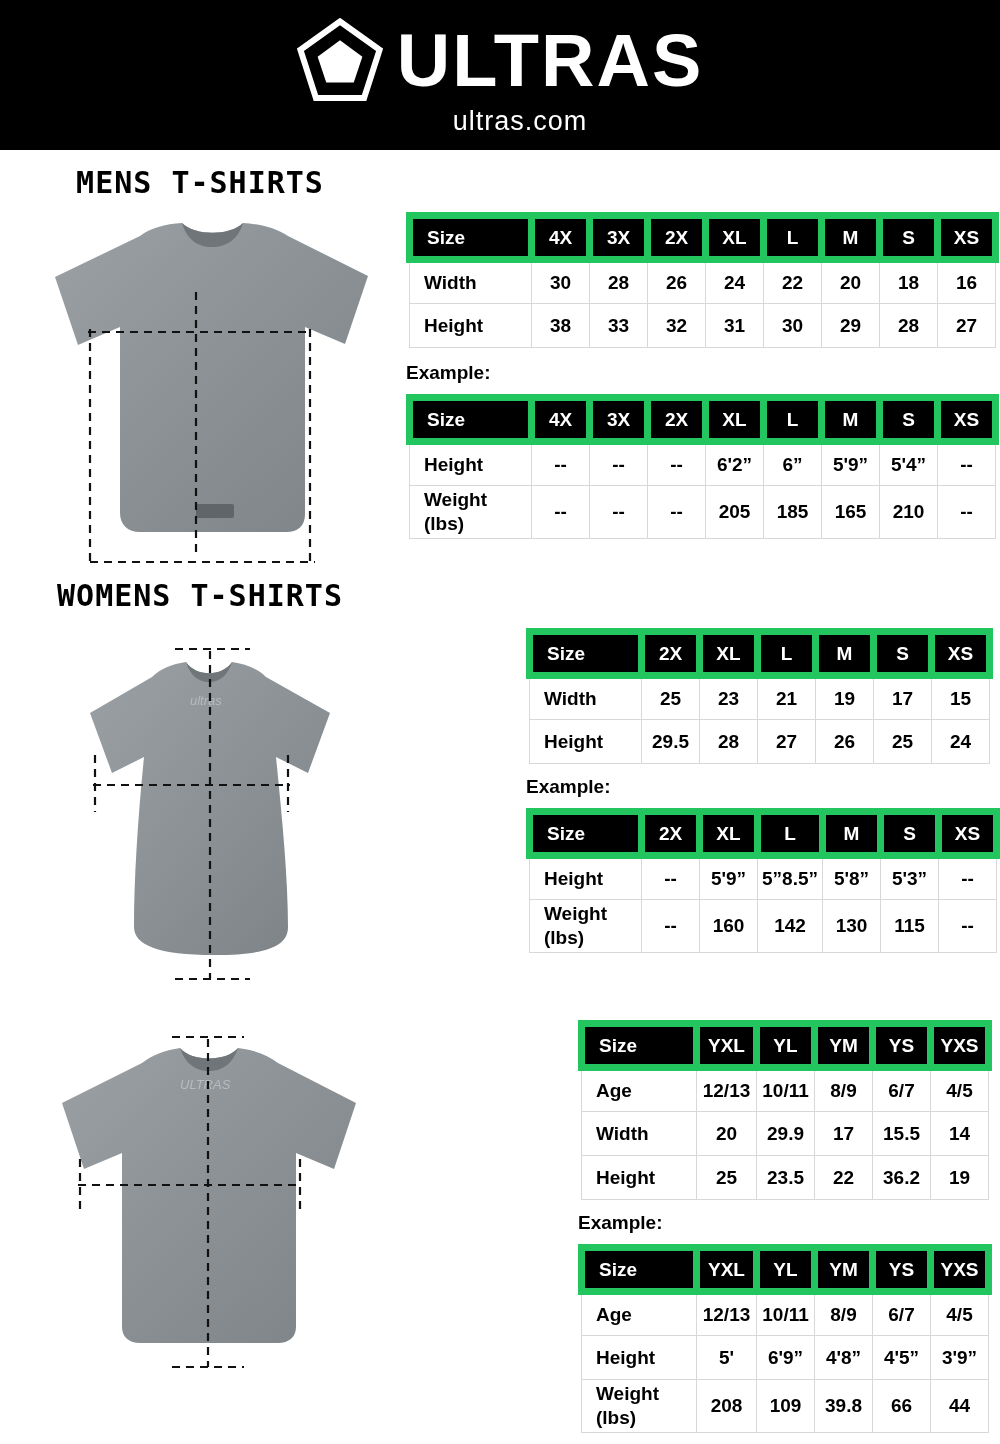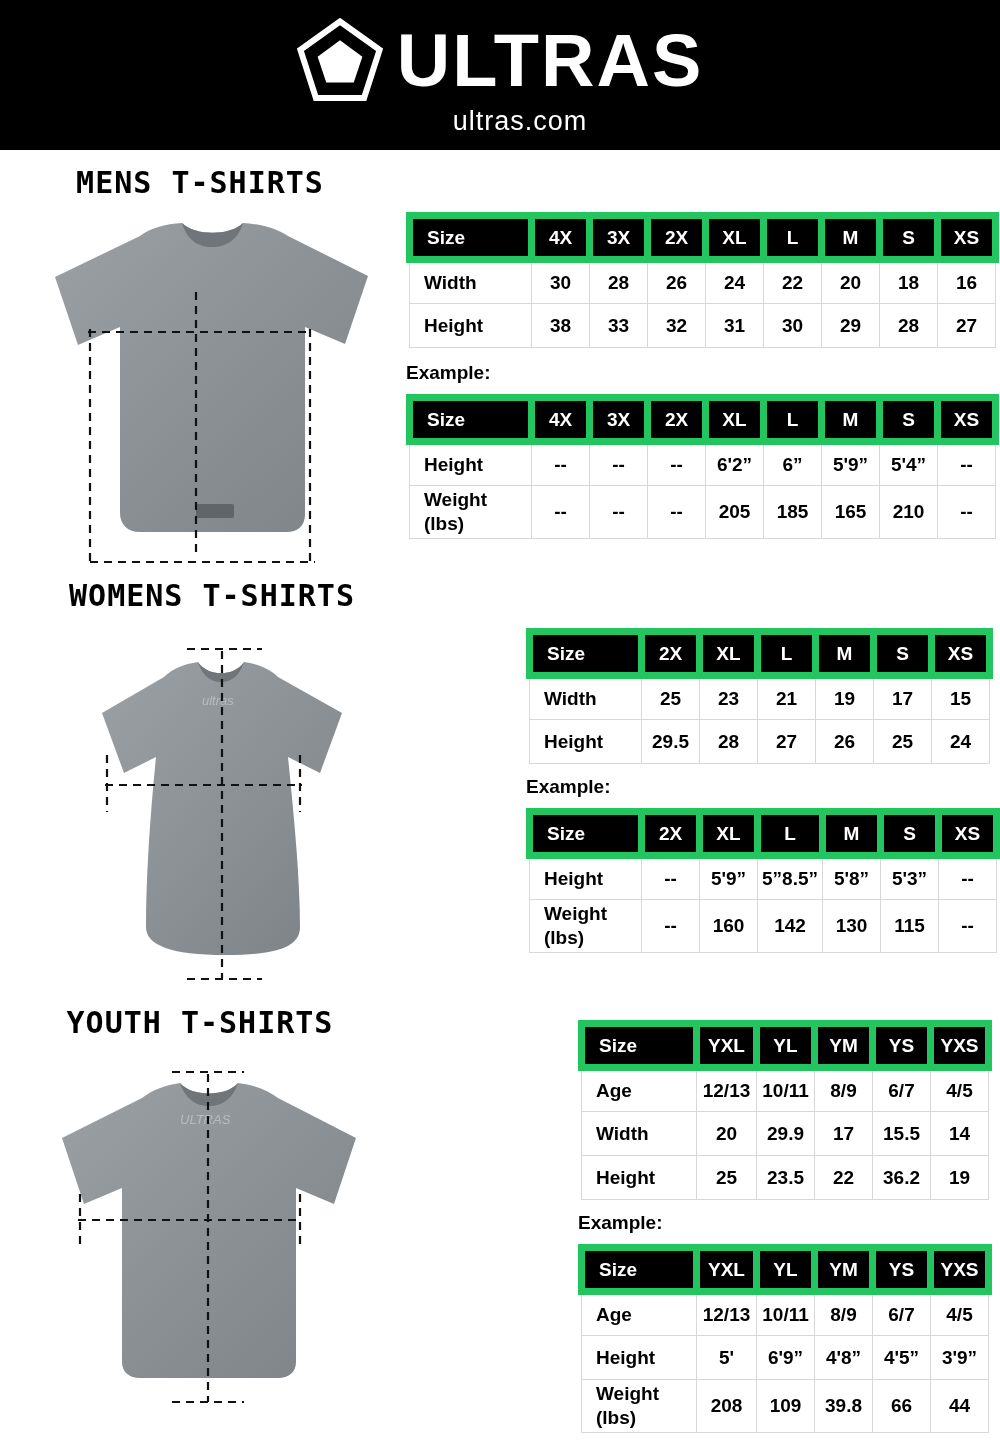--- a/index.html
+++ b/index.html
@@ -232,21 +232,21 @@
         <td>205</td>
         <td>185</td>
         <td>165</td>
         <td>210</td>
         <td>--</td>
       </tr>
     </tbody>
   </table>
 </div>
 
-<div class="section" style="left:12px; top:578px; width:400px;">
+<div class="section" style="left:0; top:578px; width:400px;">
   <div class="section-title">WOMENS  T-SHIRTS</div>
   <div class="shirt-box" style="margin-top:14px;">
     <svg class="shirt-svg" width="400" height="360" viewBox="0 0 400 360">
       <defs>
         <linearGradient id="gwom" x1="0" y1="0" x2="1" y2="1">
           <stop offset="0%" stop-color="#9aa0a3"></stop>
           <stop offset="55%" stop-color="#8a9093"></stop>
           <stop offset="100%" stop-color="#7b8184"></stop>
         </linearGradient>
       </defs>
@@ -334,21 +334,20 @@
         <td>142</td>
         <td>130</td>
         <td>115</td>
         <td>--</td>
       </tr>
     </tbody>
   </table>
 </div>
 
 <div class="section" style="left:0; top:1005px; width:400px;">
-  <div class="section-title">YOUTH  T-SHIRTS</div>
   <div class="shirt-box" style="margin-top:14px;">
     <svg class="shirt-svg" width="400" height="360" viewBox="0 0 400 360">
       <defs>
         <linearGradient id="gyou" x1="0" y1="0" x2="1" y2="1">
           <stop offset="0%" stop-color="#9aa0a3"></stop>
           <stop offset="50%" stop-color="#8b9194"></stop>
           <stop offset="100%" stop-color="#7d8386"></stop>
         </linearGradient>
       </defs>
       <path d="M142 44 C152 36 166 31 180 29 C192 43 226 43 238 29 C254 31 268 36 278 44

